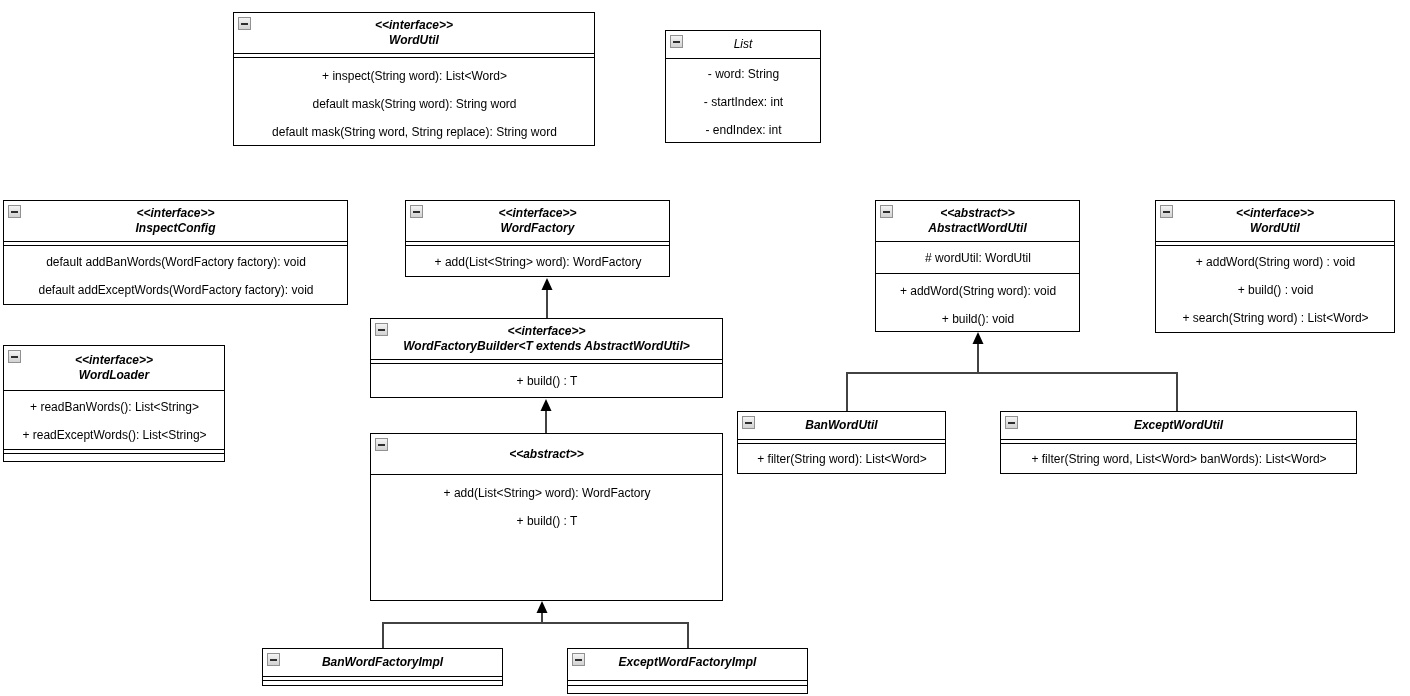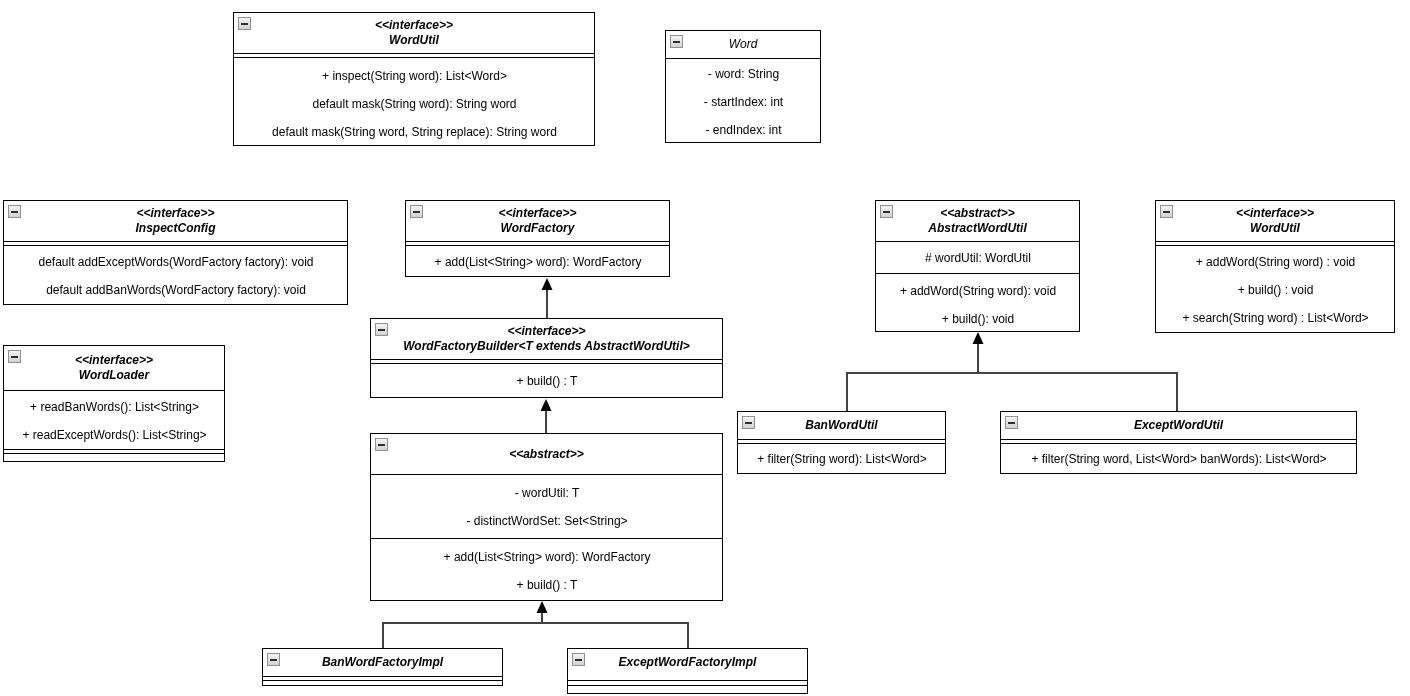--- a/index.html
+++ b/index.html
@@ -73,39 +73,39 @@
   <div class="sec" style="height:85px">
     <div class="member">+ inspect(String word): List&lt;Word&gt;</div>
     <div class="member">default mask(String word): String word</div>
     <div class="member">default mask(String word, String replace): String word</div>
   </div>
 </div>
 
 <div class="uml-box" style="left:665px;top:30px;width:156px;height:113px">
   <div class="collapse"></div>
   <div class="title plain" style="height:28px">
-    <span>Word</span>
+    <span>List</span>
   </div>
   <div class="sec" style="height:83px;padding-top:1px">
     <div class="member">- word: String</div>
     <div class="member">- startIndex: int</div>
     <div class="member">- endIndex: int</div>
   </div>
 </div>
 
 <div class="uml-box" style="left:3px;top:200px;width:345px;height:105px">
   <div class="collapse"></div>
   <div class="title" style="height:41px">
     <span>&lt;&lt;interface&gt;&gt;</span>
     <span>InspectConfig</span>
   </div>
   <div class="gap4"></div>
   <div class="sec" style="height:56px;padding-top:2px">
+    <div class="member">default addBanWords(WordFactory factory): void</div>
     <div class="member">default addExceptWords(WordFactory factory): void</div>
-    <div class="member">default addBanWords(WordFactory factory): void</div>
   </div>
 </div>
 
 <div class="uml-box" style="left:3px;top:345px;width:222px;height:105px">
   <div class="collapse"></div>
   <div class="title" style="height:45px">
     <span>&lt;&lt;interface&gt;&gt;</span>
     <span>WordLoader</span>
   </div>
   <div class="sec" style="height:59px;padding-top:2px">
@@ -137,24 +137,20 @@
   <div class="gap4"></div>
   <div class="sec" style="height:31px;padding-top:3px">
     <div class="member">+ build() : T</div>
   </div>
 </div>
 
 <div class="uml-box" style="left:370px;top:433px;width:353px;height:168px">
   <div class="collapse"></div>
   <div class="title" style="height:41px">
     <span>&lt;&lt;abstract&gt;&gt;</span>
-  </div>
-  <div class="sec divided" style="height:64px">
-    <div class="member">- wordUtil: T</div>
-    <div class="member">- distinctWordSet: Set&lt;String&gt;</div>
   </div>
   <div class="sec" style="height:62px">
     <div class="member">+ add(List&lt;String&gt; word): WordFactory</div>
     <div class="member">+ build() : T</div>
   </div>
 </div>
 
 <div class="uml-box" style="left:262px;top:648px;width:241px;height:29px">
   <div class="collapse"></div>
   <div class="title noline" style="height:27px">

